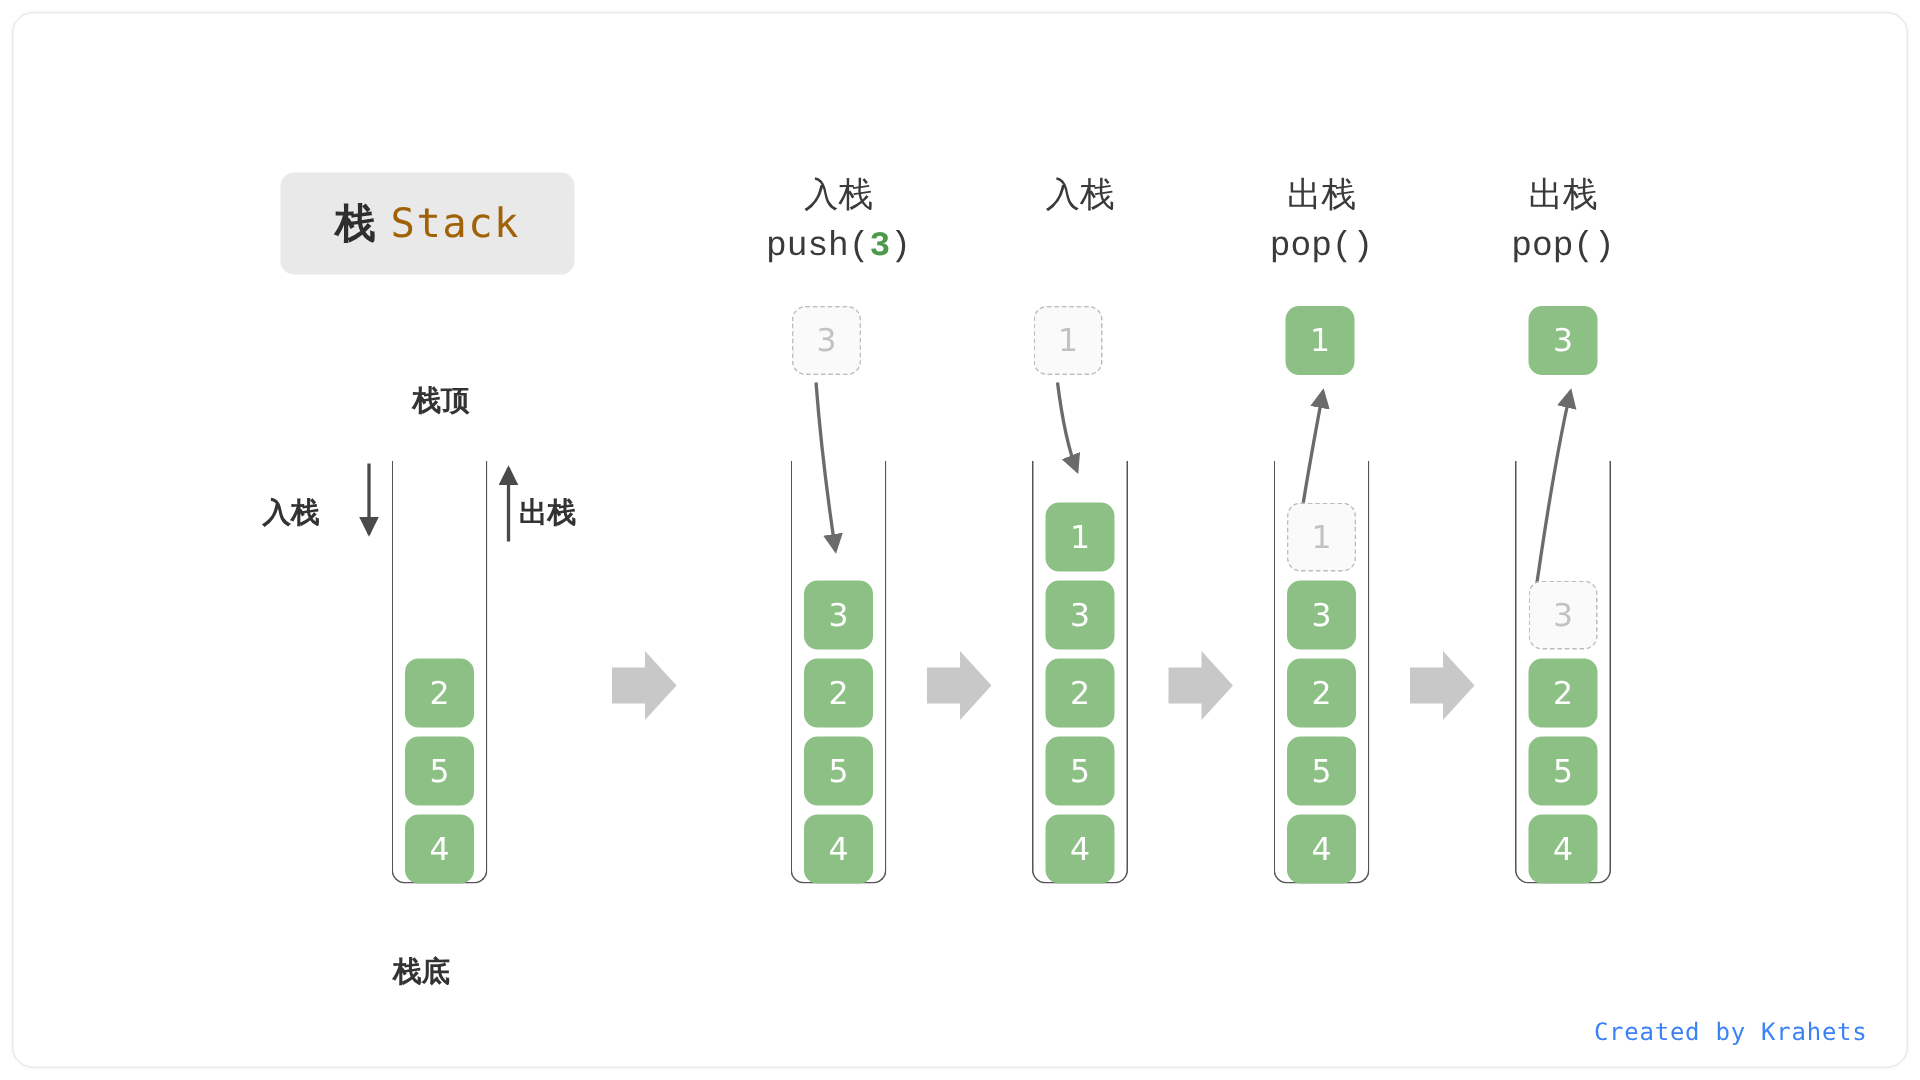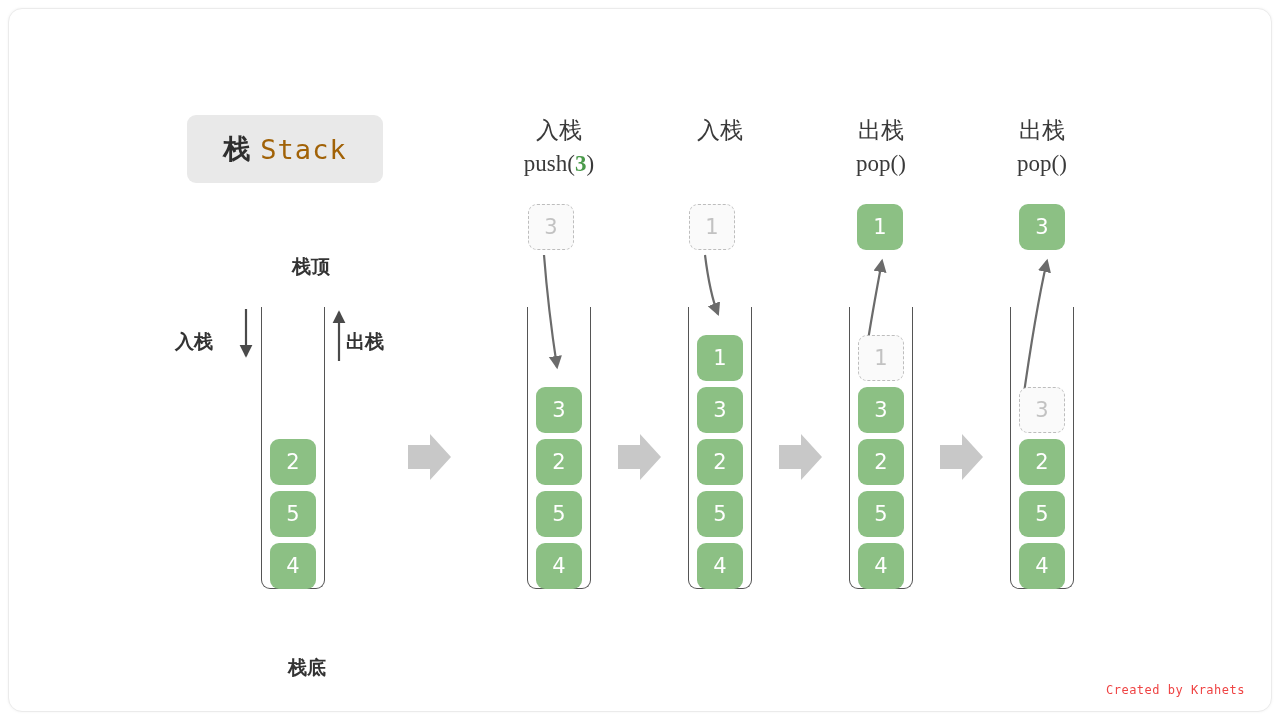--- a/index.html
+++ b/index.html
@@ -49,21 +49,21 @@
   }
 
   
   .col-header { width: 160px; text-align: center; }
   .col-header .line1 {
     font-family: "DejaVu Sans", sans-serif;
     font-size: 23px; color: #3a3a3a; line-height: 34px;
     white-space: nowrap;
   }
   .col-header .line2 {
-    font-family: Liberation Serif, serif;
+    font-family: Liberation Mono, monospace;
     font-size: 23px; color: #3a3a3a; line-height: 34px;
     white-space: nowrap;
   }
   .col-header .arg { color: #4a9a4a; font-weight: bold; }
 
   
   .stack-container {
     width: 64px;
     border-left: 1.6px solid #555555;
     border-right: 1.6px solid #555555;
@@ -105,38 +105,38 @@
   .float-cell.filled { background: #8cc084; color: #ffffff; }
   .float-cell.ghost {
     background: #fafafa; color: #c2c2c2;
     border: 1.6px dashed #bdbdbd;
   }
 
   
   #footer {
     right: 28px; bottom: 16px;
     font-family: "DejaVu Sans Mono", monospace;
-    font-size: 12px; color: #ef4444;
+    font-size: 16px; color: #3b82f6;
     letter-spacing: 0.5px;
   }
 
   svg { position: absolute; left: 0; top: 0; overflow: visible; }
 </style>
 </head>
 <body>
 
 <div id="frame">
 <div id="canvas">
 
   <div class="abs" id="title-badge">
     <span class="cjk">栈</span>
     <span class="latin">Stack</span>
   </div>
 
-  <div class="abs cjk-label" style="left:270px; top:245px; width:64px; text-align:center;">栈顶</div>
+  <div class="abs cjk-label" style="left:253px; top:245px; width:64px; text-align:center;">栈顶</div>
 
   <div class="abs cjk-label" style="left:166px; top:320px;">入栈</div>
 
   <div class="abs cjk-label" style="left:337px; top:320px;">出栈</div>
 
   <svg class="abs" style="left:225px; top:295px;" width="120" height="70">
     <defs>
       <marker id="dgray" markerWidth="7" markerHeight="7" refX="5.2" refY="3" orient="auto">
         <path d="M0,0 L6,3 L0,6 z" fill="#4a4a4a"></path>
       </marker>
@@ -145,21 +145,21 @@
     <line x1="105" y1="57" x2="105" y2="8" stroke="#4a4a4a" stroke-width="2.2" marker-end="url(#dgray)"></line>
   </svg>
 
   <div class="abs stack-container" style="left:252px; top:298px; height:282px;"></div>
   <div class="abs stack-cells" style="left:252px; top:298px; height:282px;">
         <div class="cell filled">4</div>
         <div class="cell filled">5</div>
         <div class="cell filled">2</div>
       </div>
 
-  <div class="abs cjk-label" style="left:253px; top:646px; width:64px; text-align:right;">栈底</div>
+  <div class="abs cjk-label" style="left:253px; top:626px; width:64px; text-align:left;">栈底</div>
 
   <svg class="abs" style="left:0; top:0;" width="1264" height="704">
     <g fill="#c8c8c8">
       <path d="M399,436 h22 v-11 l21,23 l-21,23 v-11 h-22 z"></path>
       <path d="M609,436 h22 v-11 l21,23 l-21,23 v-11 h-22 z"></path>
       <path d="M770,436 h22 v-11 l21,23 l-21,23 v-11 h-22 z"></path>
       <path d="M931,436 h22 v-11 l21,23 l-21,23 v-11 h-22 z"></path>
     </g>
   </svg>
 

